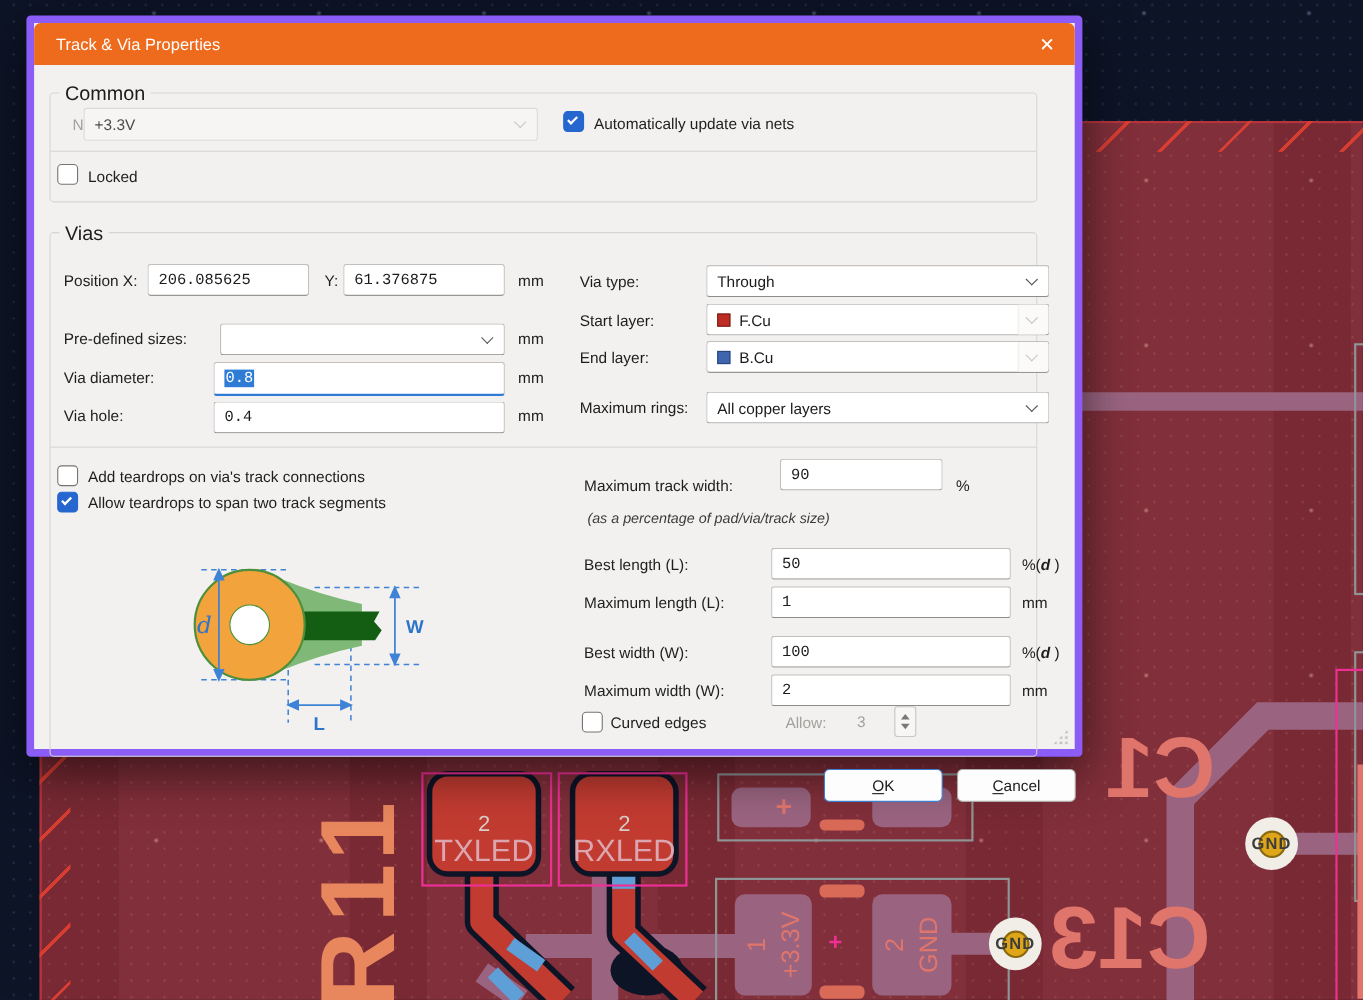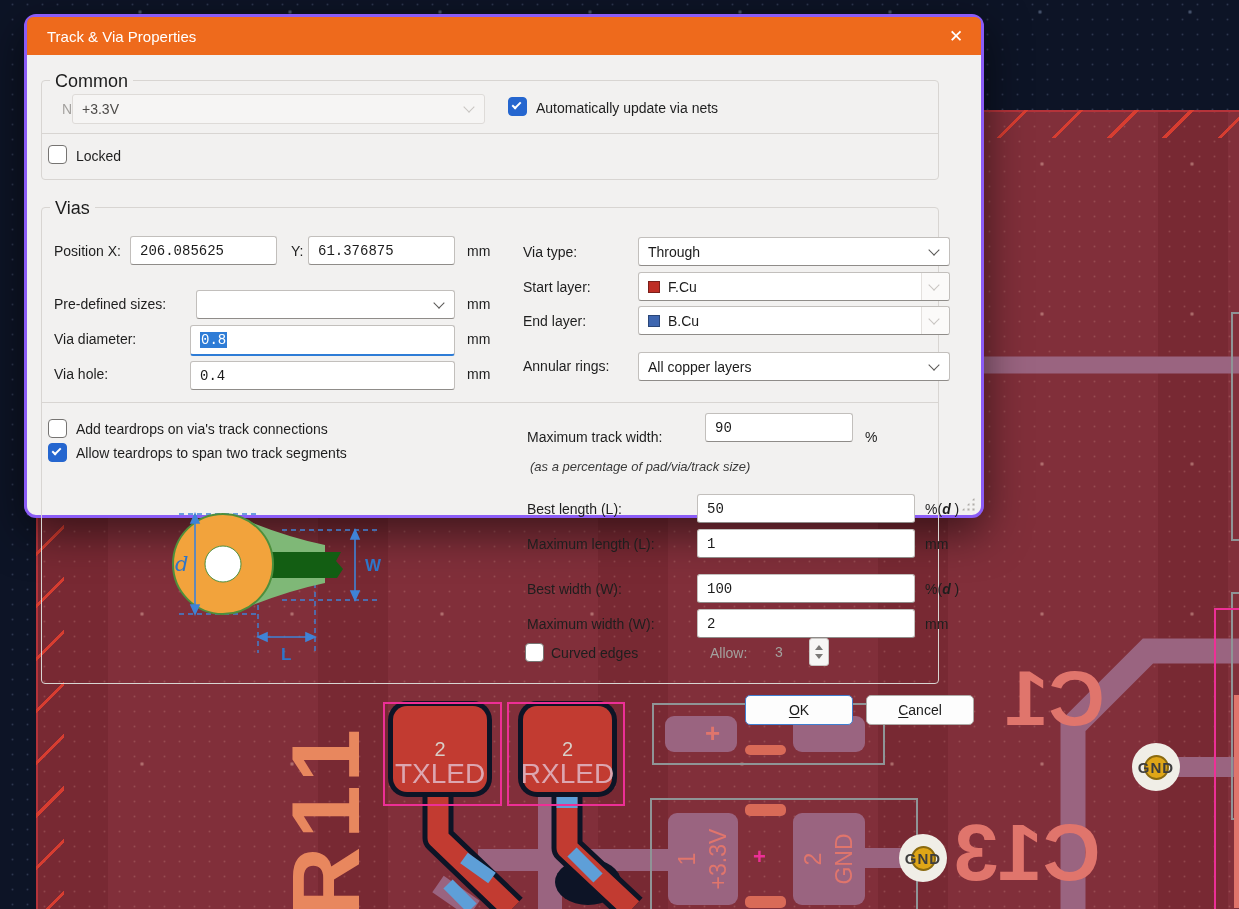--- a/index.html
+++ b/index.html
@@ -54,22 +54,22 @@
   .plus-f { position:absolute; color:#ED2F96; font-size:22px; font-weight:700; }
   .plus-s { position:absolute; color:#E0756C; font-size:26px; font-weight:700; }
 
   .via { position:absolute; width:48px; height:48px; border-radius:50%; background:#F0EEE7;
     display:flex; align-items:center; justify-content:center; }
   .via .hole { position:absolute; width:25px; height:25px; border-radius:50%;
     background:#DFA617; border:2px solid #8a6a10; }
   .via .vlbl { position:relative; font-size:15px; font-weight:700; color:#3d3d3d; letter-spacing:1px; }
 
   
-  #dialog { position:absolute; left:24px; top:14px; width:960px; height:504px;
-    background:#F2F1F0; border:3px solid #8b5cf6; border-radius:12px;
+  #dialog { position:absolute; left:24px; top:14px; width:960px; height:674px;
+    background:#F2F1F0; border:7px solid #8b5cf6; border-radius:4px;
     box-shadow:0 14px 44px rgba(0,0,0,.55); font-size:14px; color:#1e1e1e; }
   #titlebar { position:absolute; left:0; top:0; right:0; height:38px; background:#EE6A1C;
     border-radius:6px 6px 0 0; display:flex; align-items:center; }
   #titlebar .t { color:#fff; font-size:15px; margin-left:20px; }
   #close { position:absolute; right:10px; top:5px; width:30px; height:28px; color:#fff;
     font-size:17px; display:flex; align-items:center; justify-content:center; cursor:pointer; }
 
   .grp { position:absolute; border:1px solid #d8d5d2; border-radius:4px; }
   .legend { position:absolute; top:-10px; left:8px; background:#F2F1F0; padding:0 5px;
     font-size:18px; color:#1c1c1c; }
@@ -280,21 +280,21 @@
   </div>
 
   <span class="lbl" style="left:496px; top:296px;">End layer:</span>
   <div class="combo" style="left:611px; top:289px; width:312px; height:29px;">
     <span class="swatch" style="background:#3E66B0; border:1px solid #2a4678;"></span>
     <span>B.Cu</span>
     <span class="chev-split"></span>
     <span class="chev dis"></span>
   </div>
 
-  <span class="lbl" style="left:496px; top:341px;">Annular rings:</span>
+  <span class="lbl" style="left:496px; top:341px;">Maximum rings:</span>
   <div class="combo" style="left:611px; top:335px; width:312px; height:29px;">
     <span>All copper layers</span>
     <span class="chev"></span>
   </div>
 
   <div class="sepline" style="left:15px; top:385px; width:896px;"></div>
 
   <span class="cb" style="left:21px; top:402px;"></span>
   <span class="lbl" style="left:49px; top:404px;">Add teardrops on via's track connections</span>
   <span class="cb on" style="left:21px; top:426px;">

